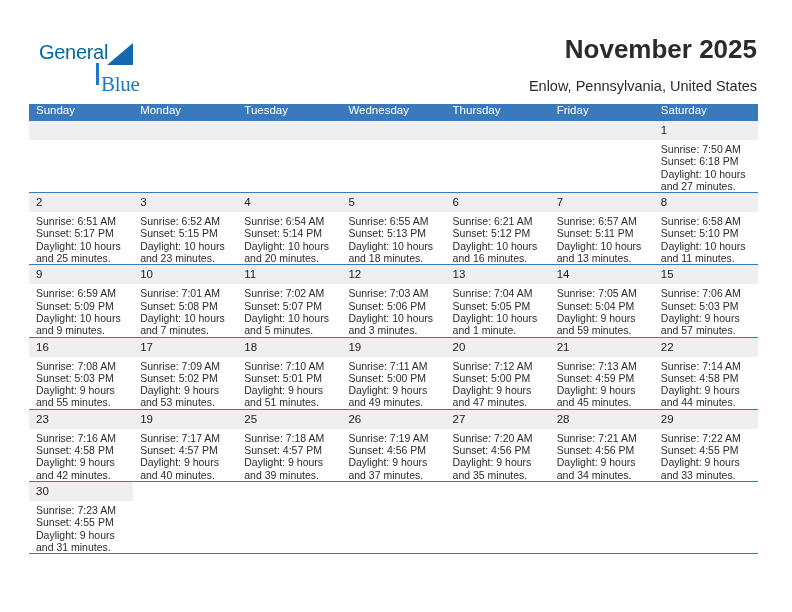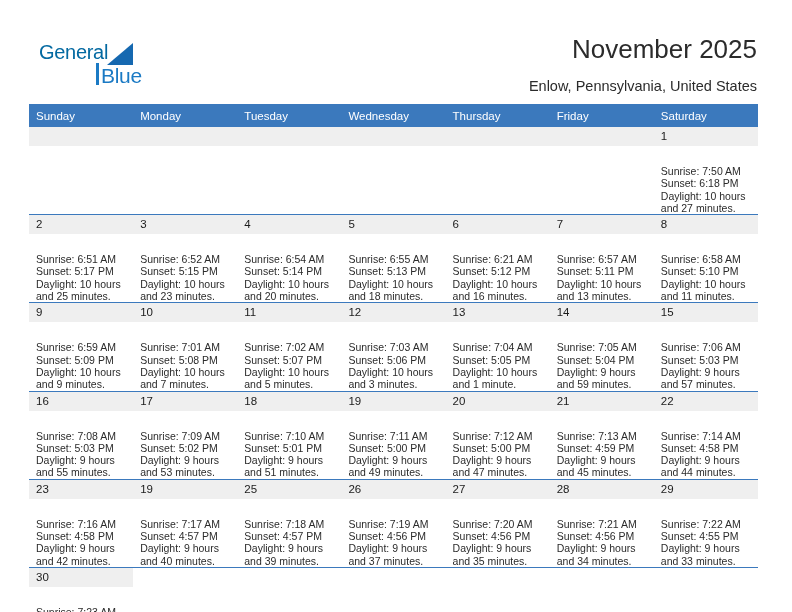--- a/index.html
+++ b/index.html
@@ -59,34 +59,34 @@
     position: absolute;
     left: 57px;
     top: 22px;
     width: 3px;
     height: 22px;
     background: #1b7ac4;
   }
   .logo-blue {
     position: absolute;
     left: 62px;
-    top: 23px;
+    top: 31px;
     font-size: 21px;
     color: #1b7ac4;
     letter-spacing: -0.3px;
-    font-family: Liberation Sans, sans-serif;
+    font-family: Liberation Serif, serif;
   }
 
   .title {
     position: absolute;
     right: 35px;
     top: 34px;
     font-size: 26px;
     color: #2b2b2b;
-    font-weight: normal;
+    font-weight: bold;
     text-align: center;
     white-space: nowrap;
   }
   .subtitle {
     position: absolute;
     right: 35px;
     top: 78px;
     font-size: 14.5px;
     color: #2b2b2b;
     text-align: left;
@@ -101,21 +101,21 @@
     width: 729px;
     border-collapse: collapse;
     table-layout: fixed;
   }
   .calendar th {
     background: #3b79bd;
     color: #ffffff;
     font-size: 11.5px;
     font-weight: normal;
     text-align: left;
-    padding: 6px 0 5px 7px;
+    padding: 0 0 5px 7px;
     height: 12px;
     border: none;
   }
   .calendar td {
     vertical-align: top;
     padding: 0;
     border: none;
     border-bottom: 1.5px solid #3b79bd;
     height: 60px;
     width: 104.14px;
@@ -136,21 +136,20 @@
     padding: 3px 0 3px 7px;
     height: 13px;
     line-height: 13px;
   }
   .daycell.empty .daynum {
     background: #efefef;
     color: transparent;
   }
   .info {
     padding: 3px 5px 0 7px;
-    margin-top: 16px;
   }
   .info div {
     font-size: 10.5px;
     line-height: 12.3px;
     color: #2b2b2b;
     white-space: nowrap;
   }
 </style>
 </head>
 <body>

